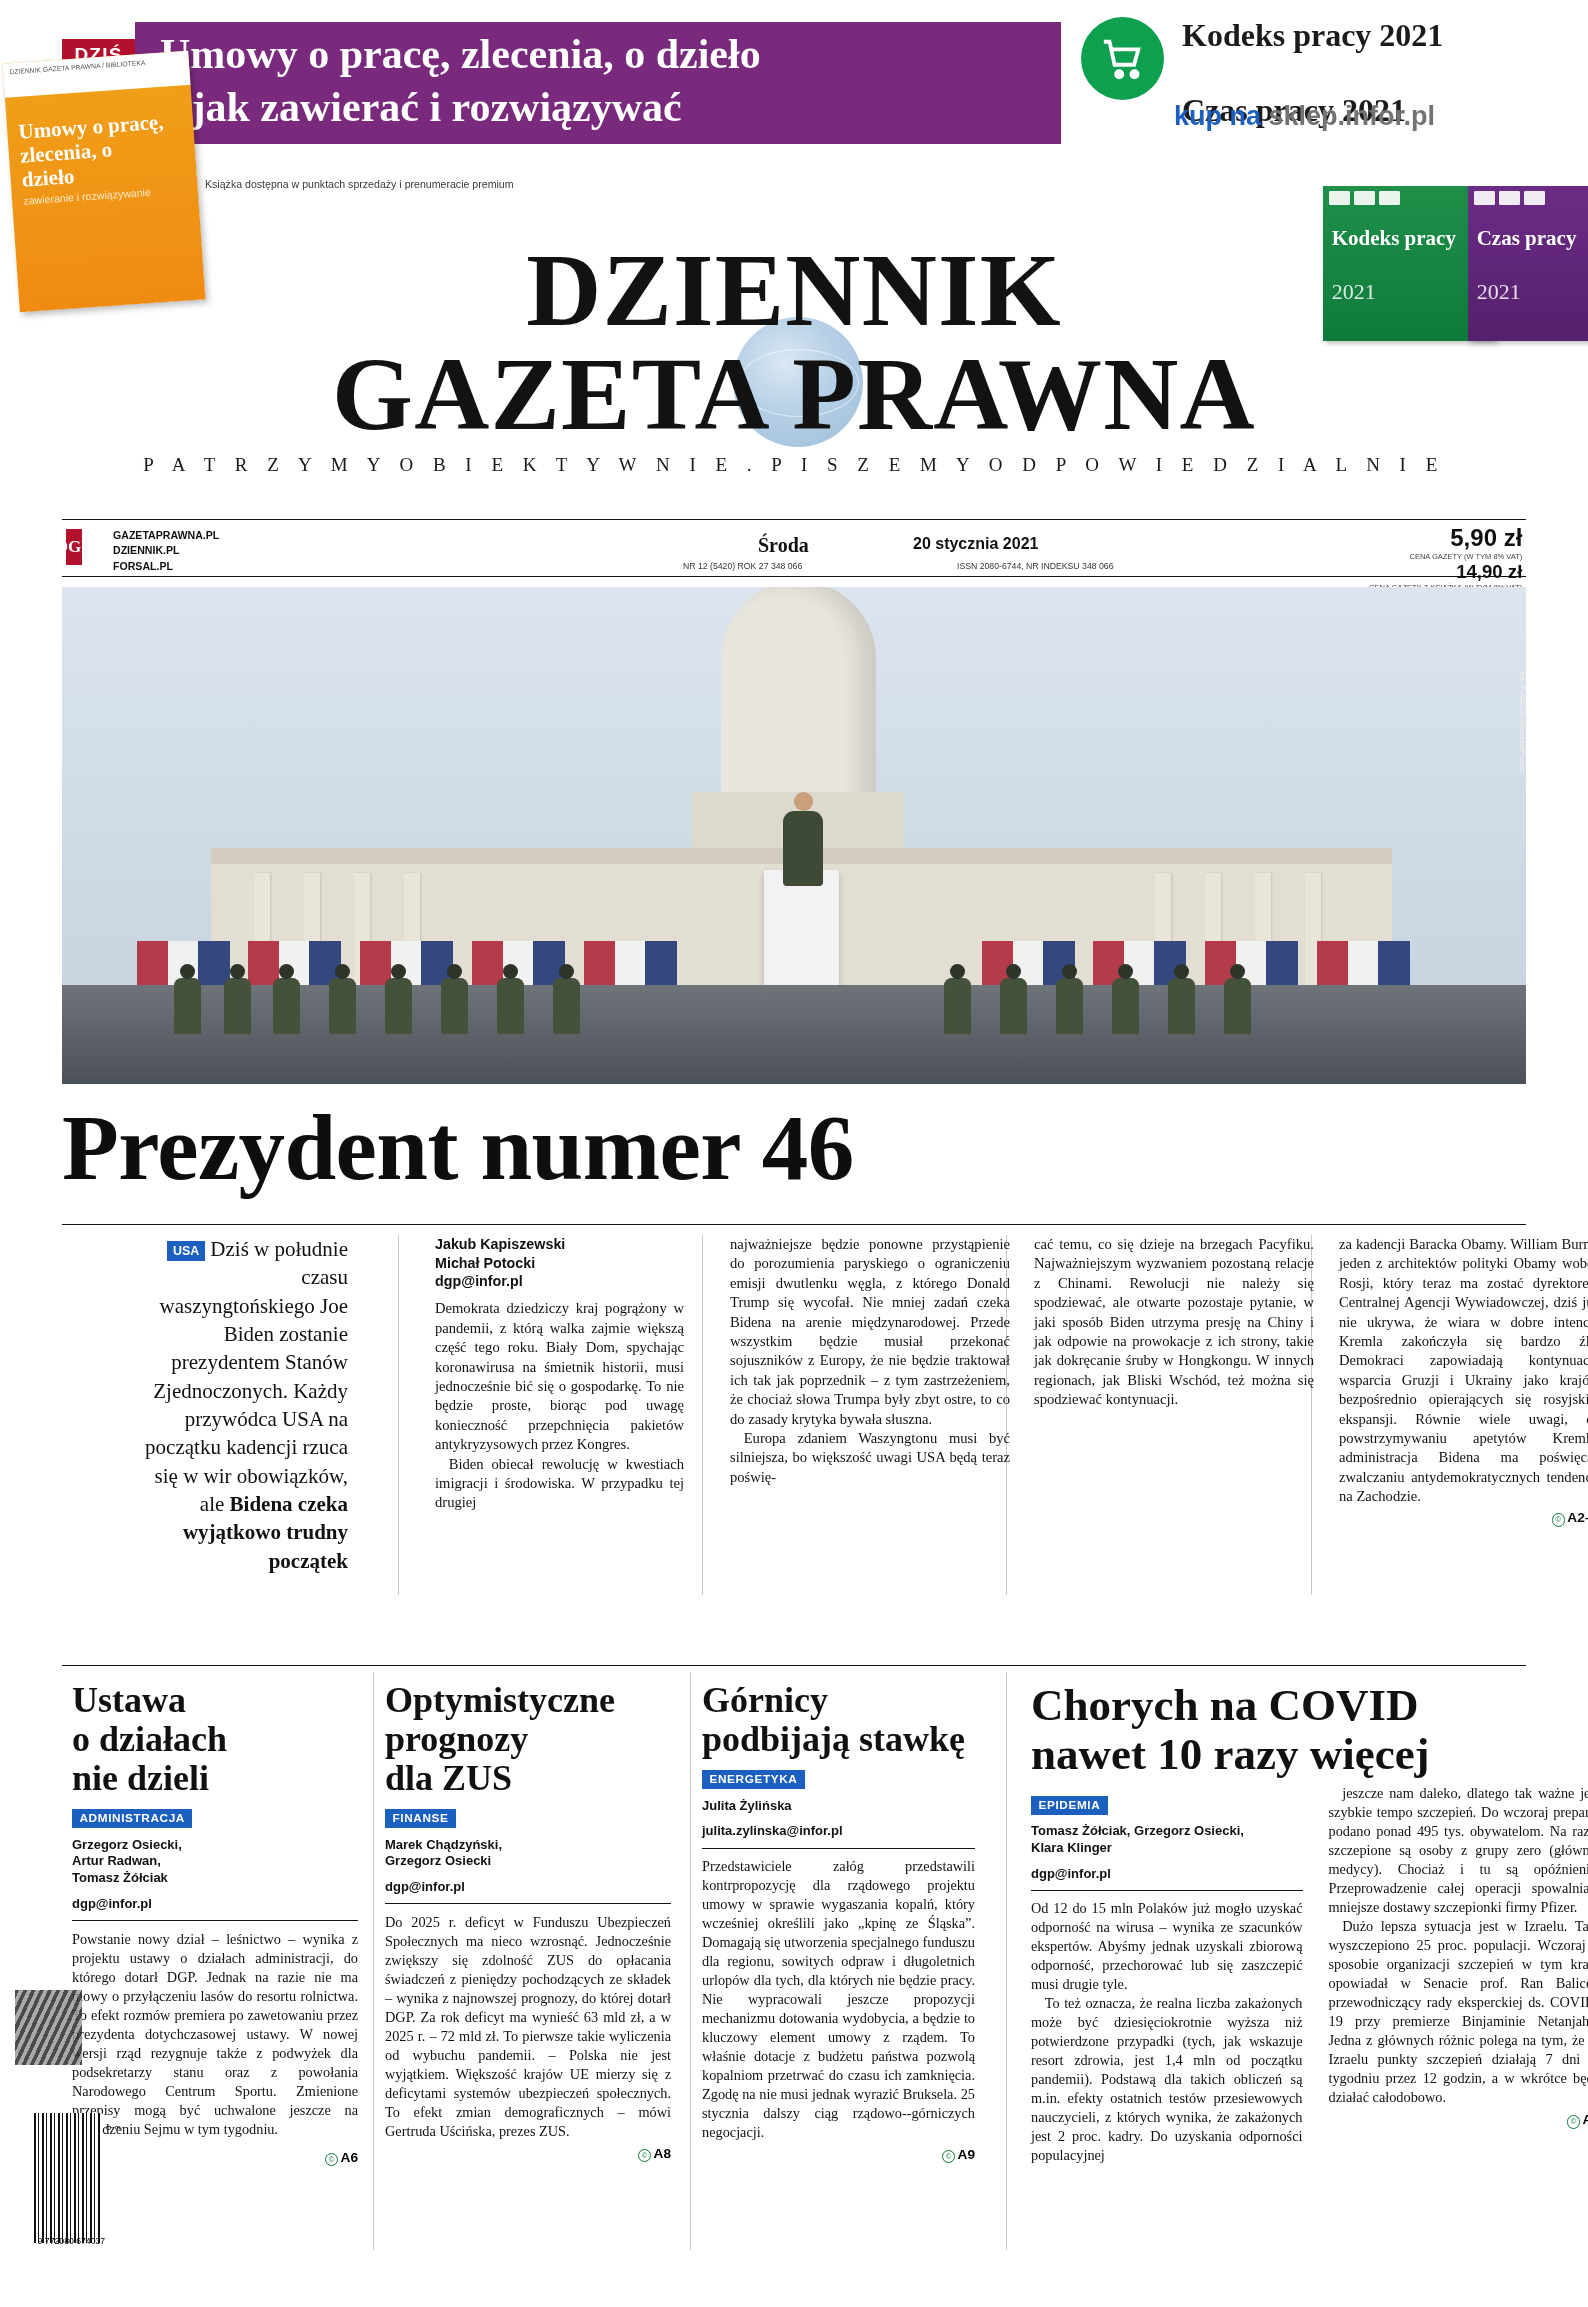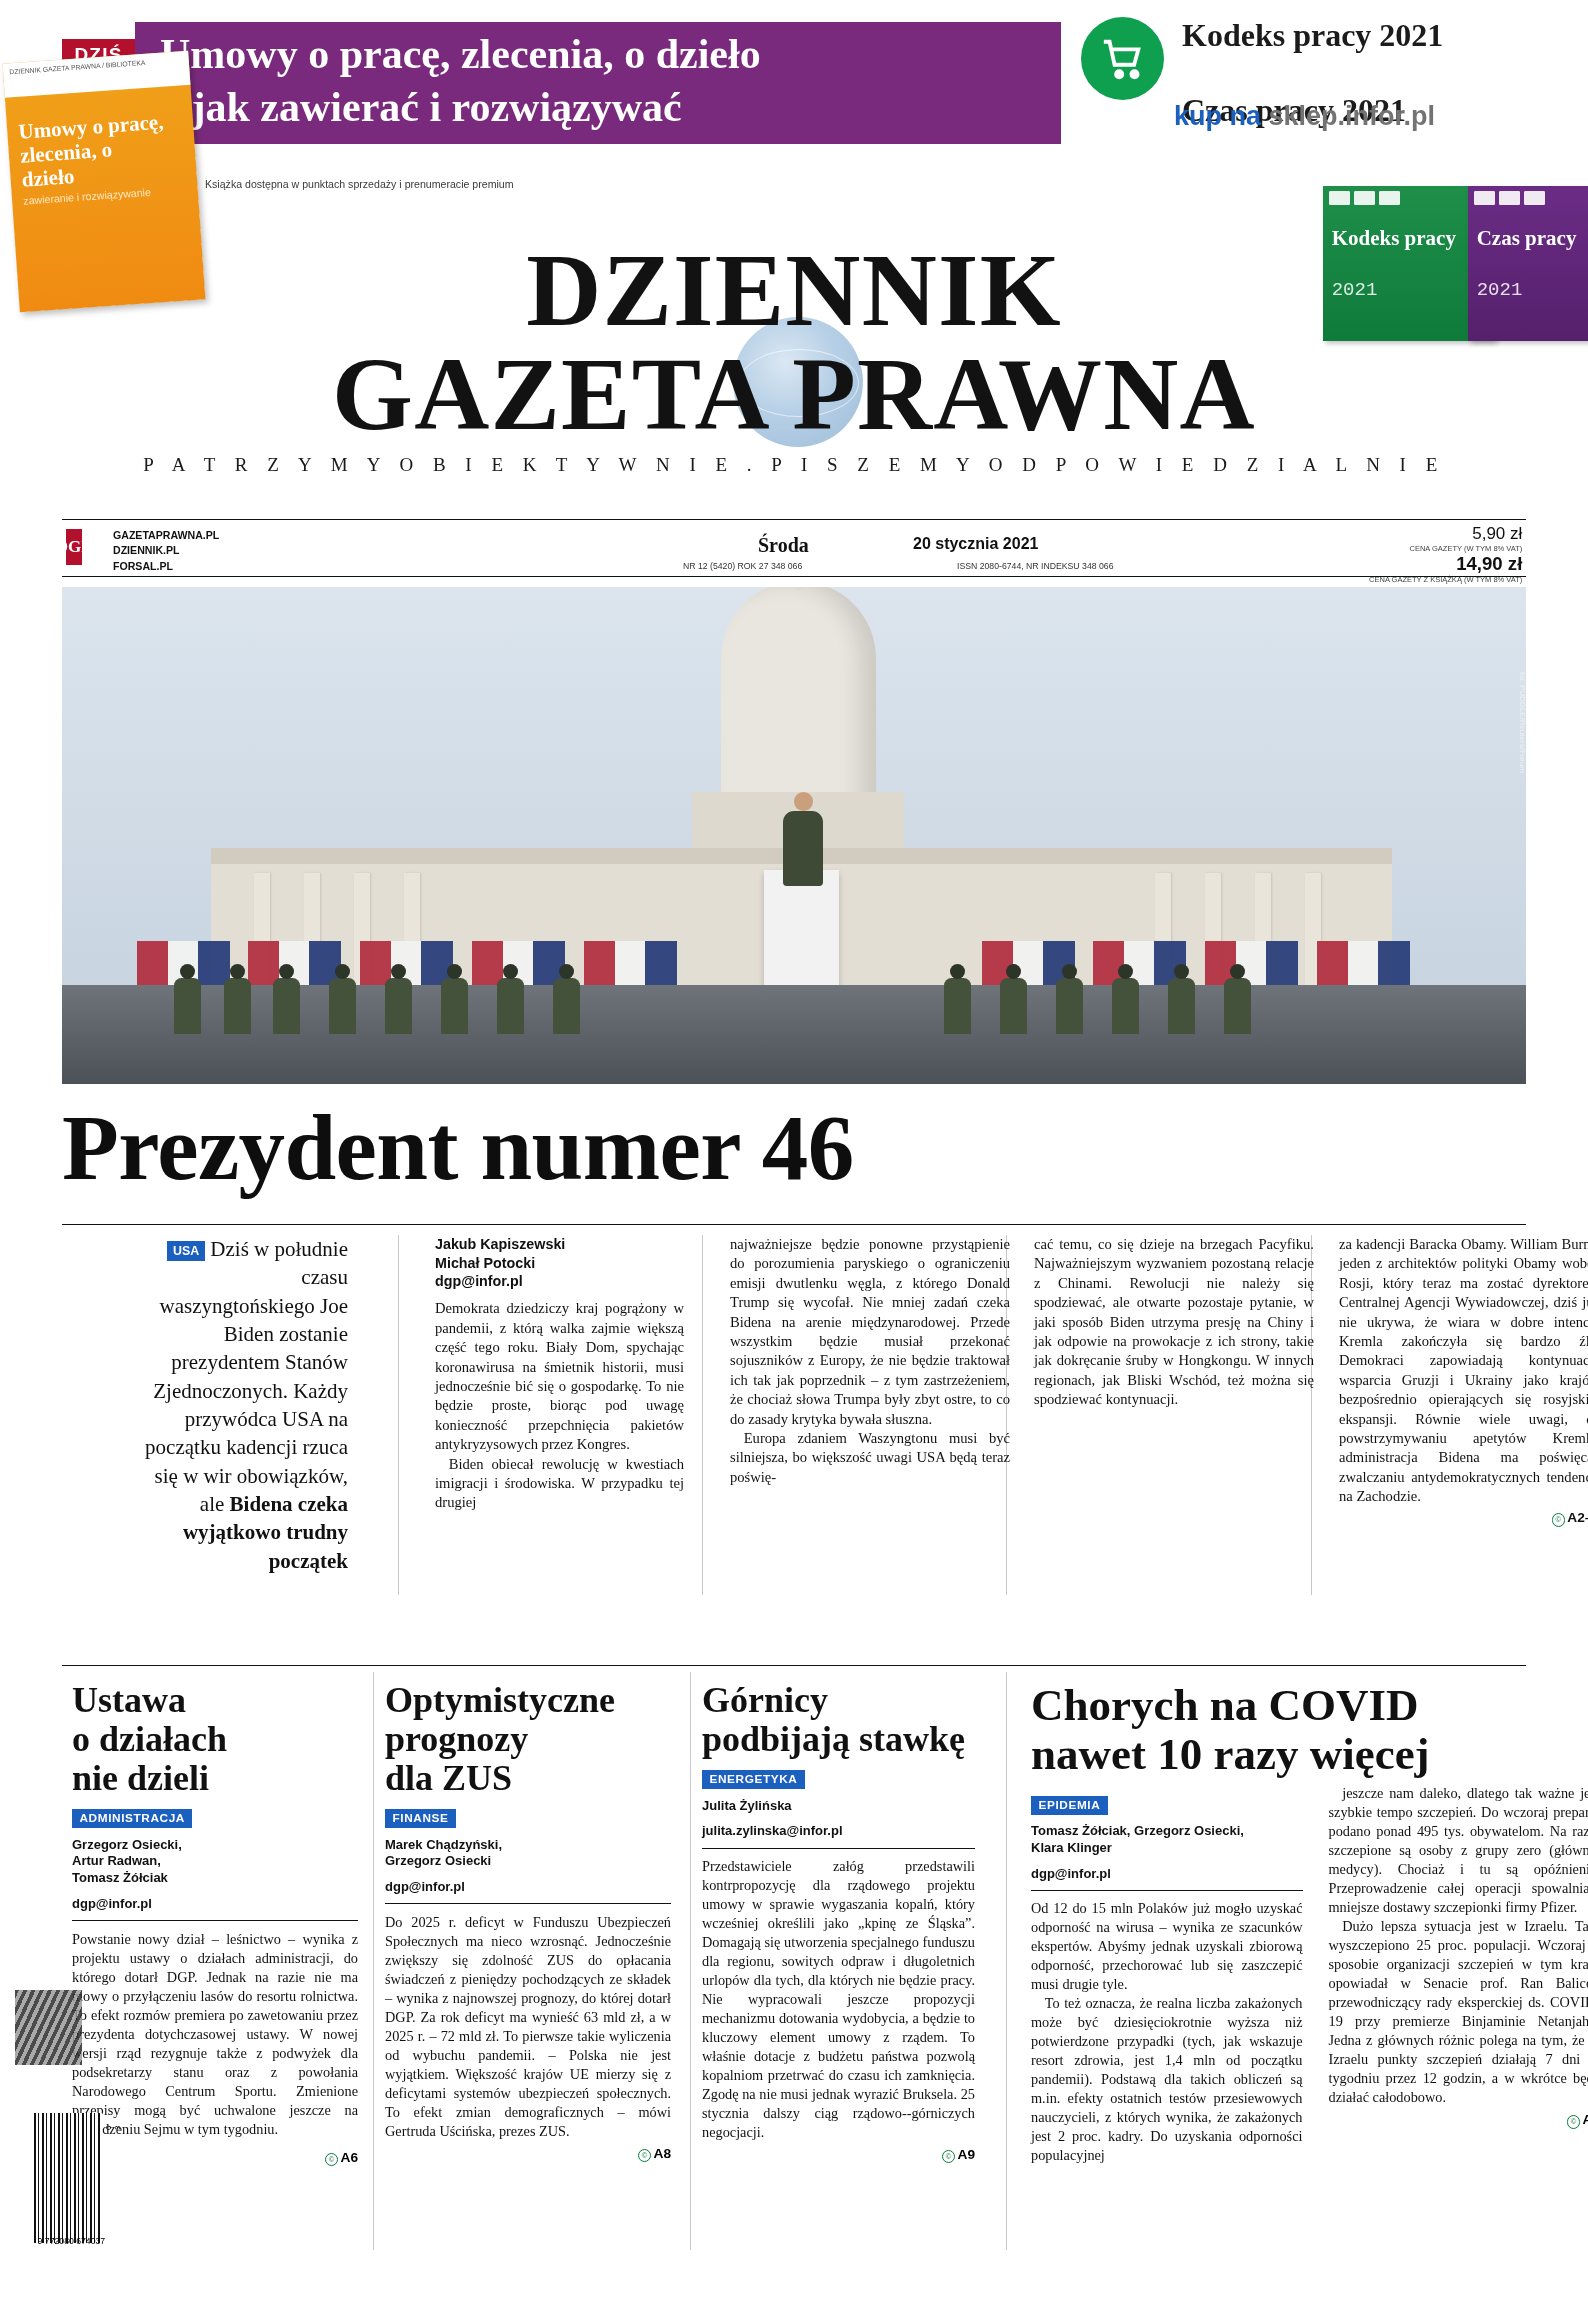--- a/index.html
+++ b/index.html
@@ -65,21 +65,21 @@
     position:absolute;top:186px;width:143px;height:155px;box-shadow:1.9px 2.5px 5px rgba(0,0,0,.25);
   }
   .book-green{left:1323px;background:linear-gradient(180deg,#1f8f4a,#0f7b3b);padding-left:30px;}
   .book-purple{left:1468px;background:linear-gradient(180deg,#6b2c86,#55206c);}
   .book-green .bt,.book-purple .bt{
     position:absolute;left:8.7px;top:41px;color:#fff;font-family:"Liberation Serif",serif;
     font-size:21px;font-weight:bold;line-height:1.05;
   }
   .book-green .yr,.book-purple .yr{
     position:absolute;left:8.7px;top:93px;color:#ffffff;opacity:.85;
-    font-family:Liberation Mono, monospace;font-size:19px;
+    font-family:Liberation Serif, serif;font-size:22px;
   }
   .bk-badges{position:absolute;left:6.2px;top:5px;display:flex;gap:3.7px;}
   .bk-badges i{display:block;width:21px;height:13.7px;background:#ffffff;opacity:.9;border-radius:1.2px;}
 
   
   .masthead{position:absolute;left:0;top:224px;width:1588px;height:273px;}
   .mh-line1,.mh-line2{
     position:absolute;width:100%;text-align:center;font-family:"Liberation Serif",serif;
     font-weight:bold;color:#121212;line-height:1;
   }
@@ -105,21 +105,21 @@
     position:absolute;left:3.7px;top:8.7px;width:16px;height:36px;background:#b3102e;color:#fff;
     font-family:"Liberation Serif",serif;font-weight:bold;font-size:17px;
     display:flex;align-items:center;justify-content:center;
   }
   .sites{position:absolute;left:51px;top:7.5px;font-family:"Liberation Sans",sans-serif;font-size:10.6px;line-height:1.5;color:#111;font-weight:bold;}
   .ib-day{position:absolute;left:696px;top:13.7px;font-family:"Liberation Serif",serif;font-weight:bold;font-size:20px;color:#111;}
   .ib-date{position:absolute;left:851px;top:15px;font-family:"Liberation Sans",sans-serif;font-weight:bold;font-size:16px;color:#111;}
   .ib-issue{position:absolute;left:621px;top:41px;font-family:"Liberation Sans",sans-serif;font-size:8.7px;color:#333;}
   .ib-issn{position:absolute;left:895px;top:41px;font-family:"Liberation Sans",sans-serif;font-size:8.7px;color:#333;}
   .prices{position:absolute;right:3.7px;top:3.7px;text-align:right;font-family:"Liberation Sans",sans-serif;color:#111;}
-  .prices .p1{font-size:17px;font-weight:normal;}
+  .prices .p1{font-size:24px;font-weight:bold;}
   .prices .p2{font-size:18.6px;font-weight:bold;}
   .prices .note{font-size:7.5px;color:#444;}
 
   
   .hero{
     position:absolute;left:62px;top:587px;width:1464px;height:497px;overflow:hidden;
     background:linear-gradient(180deg,#cfd9e4 0%, #b9c7d6 55%, #8e9fae 100%);
   }
   .sky{position:absolute;inset:0;background:linear-gradient(180deg,#dce5ee,#c3d0dd);}
   .dome{

